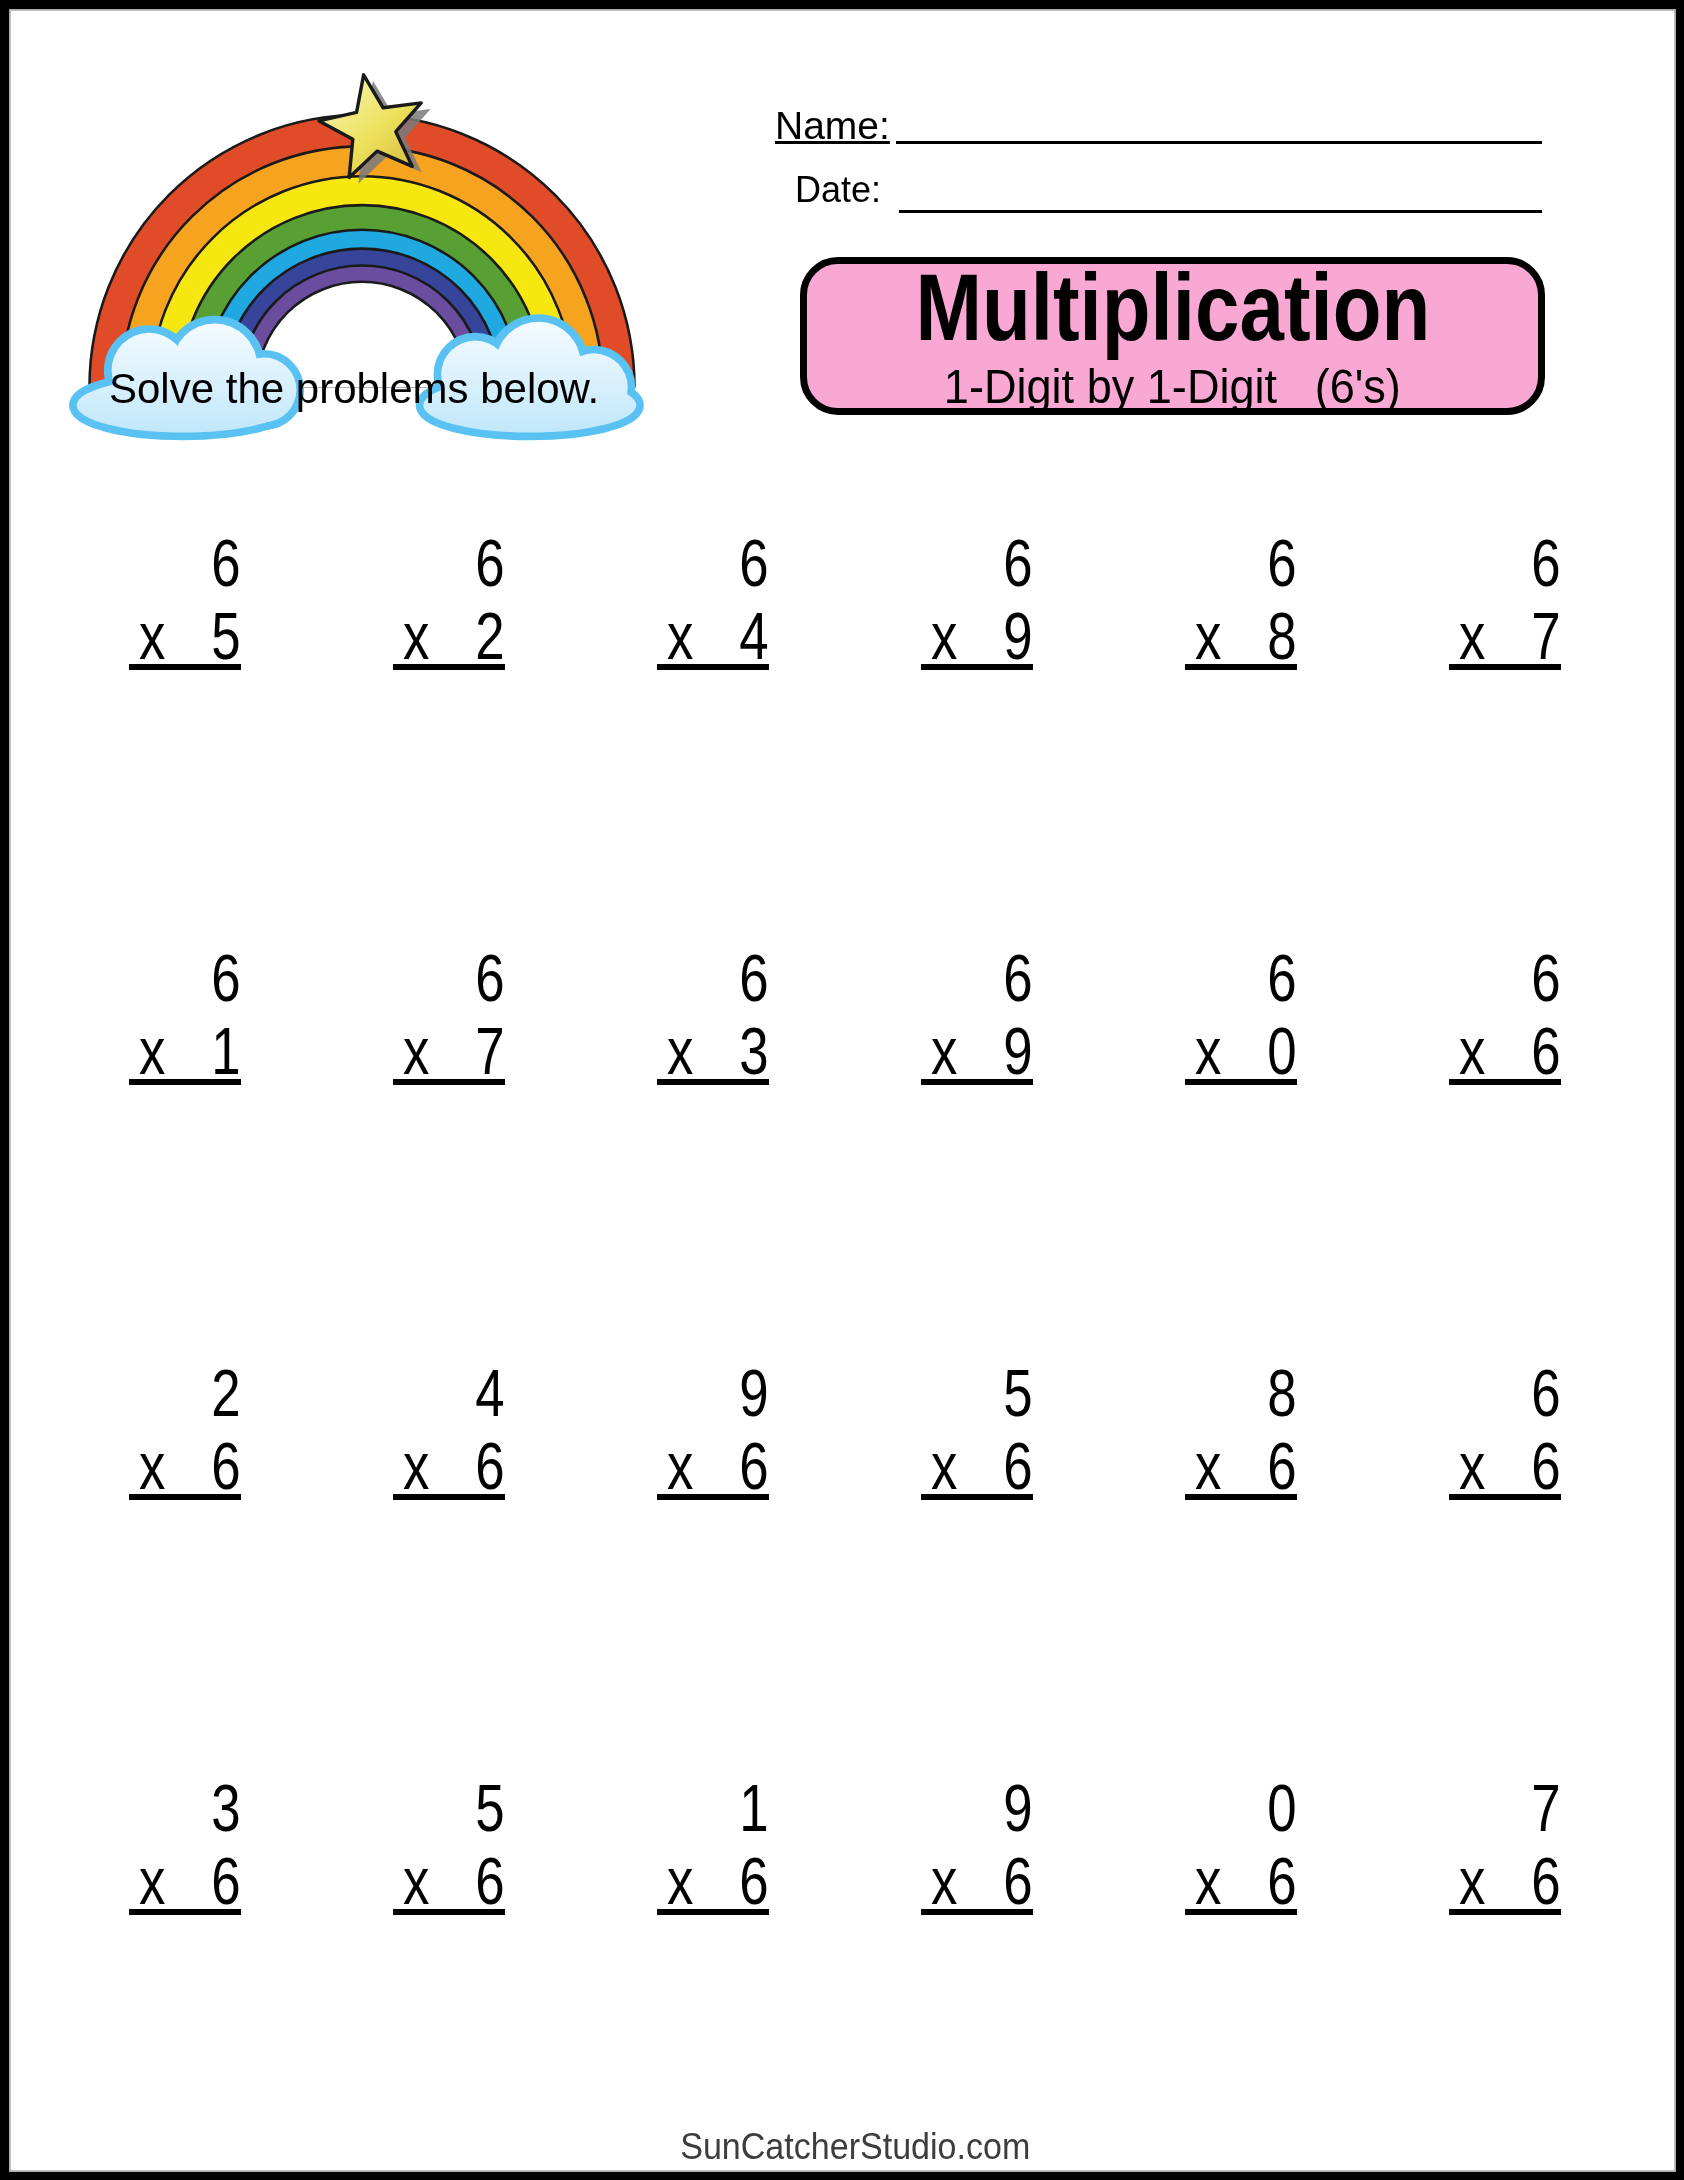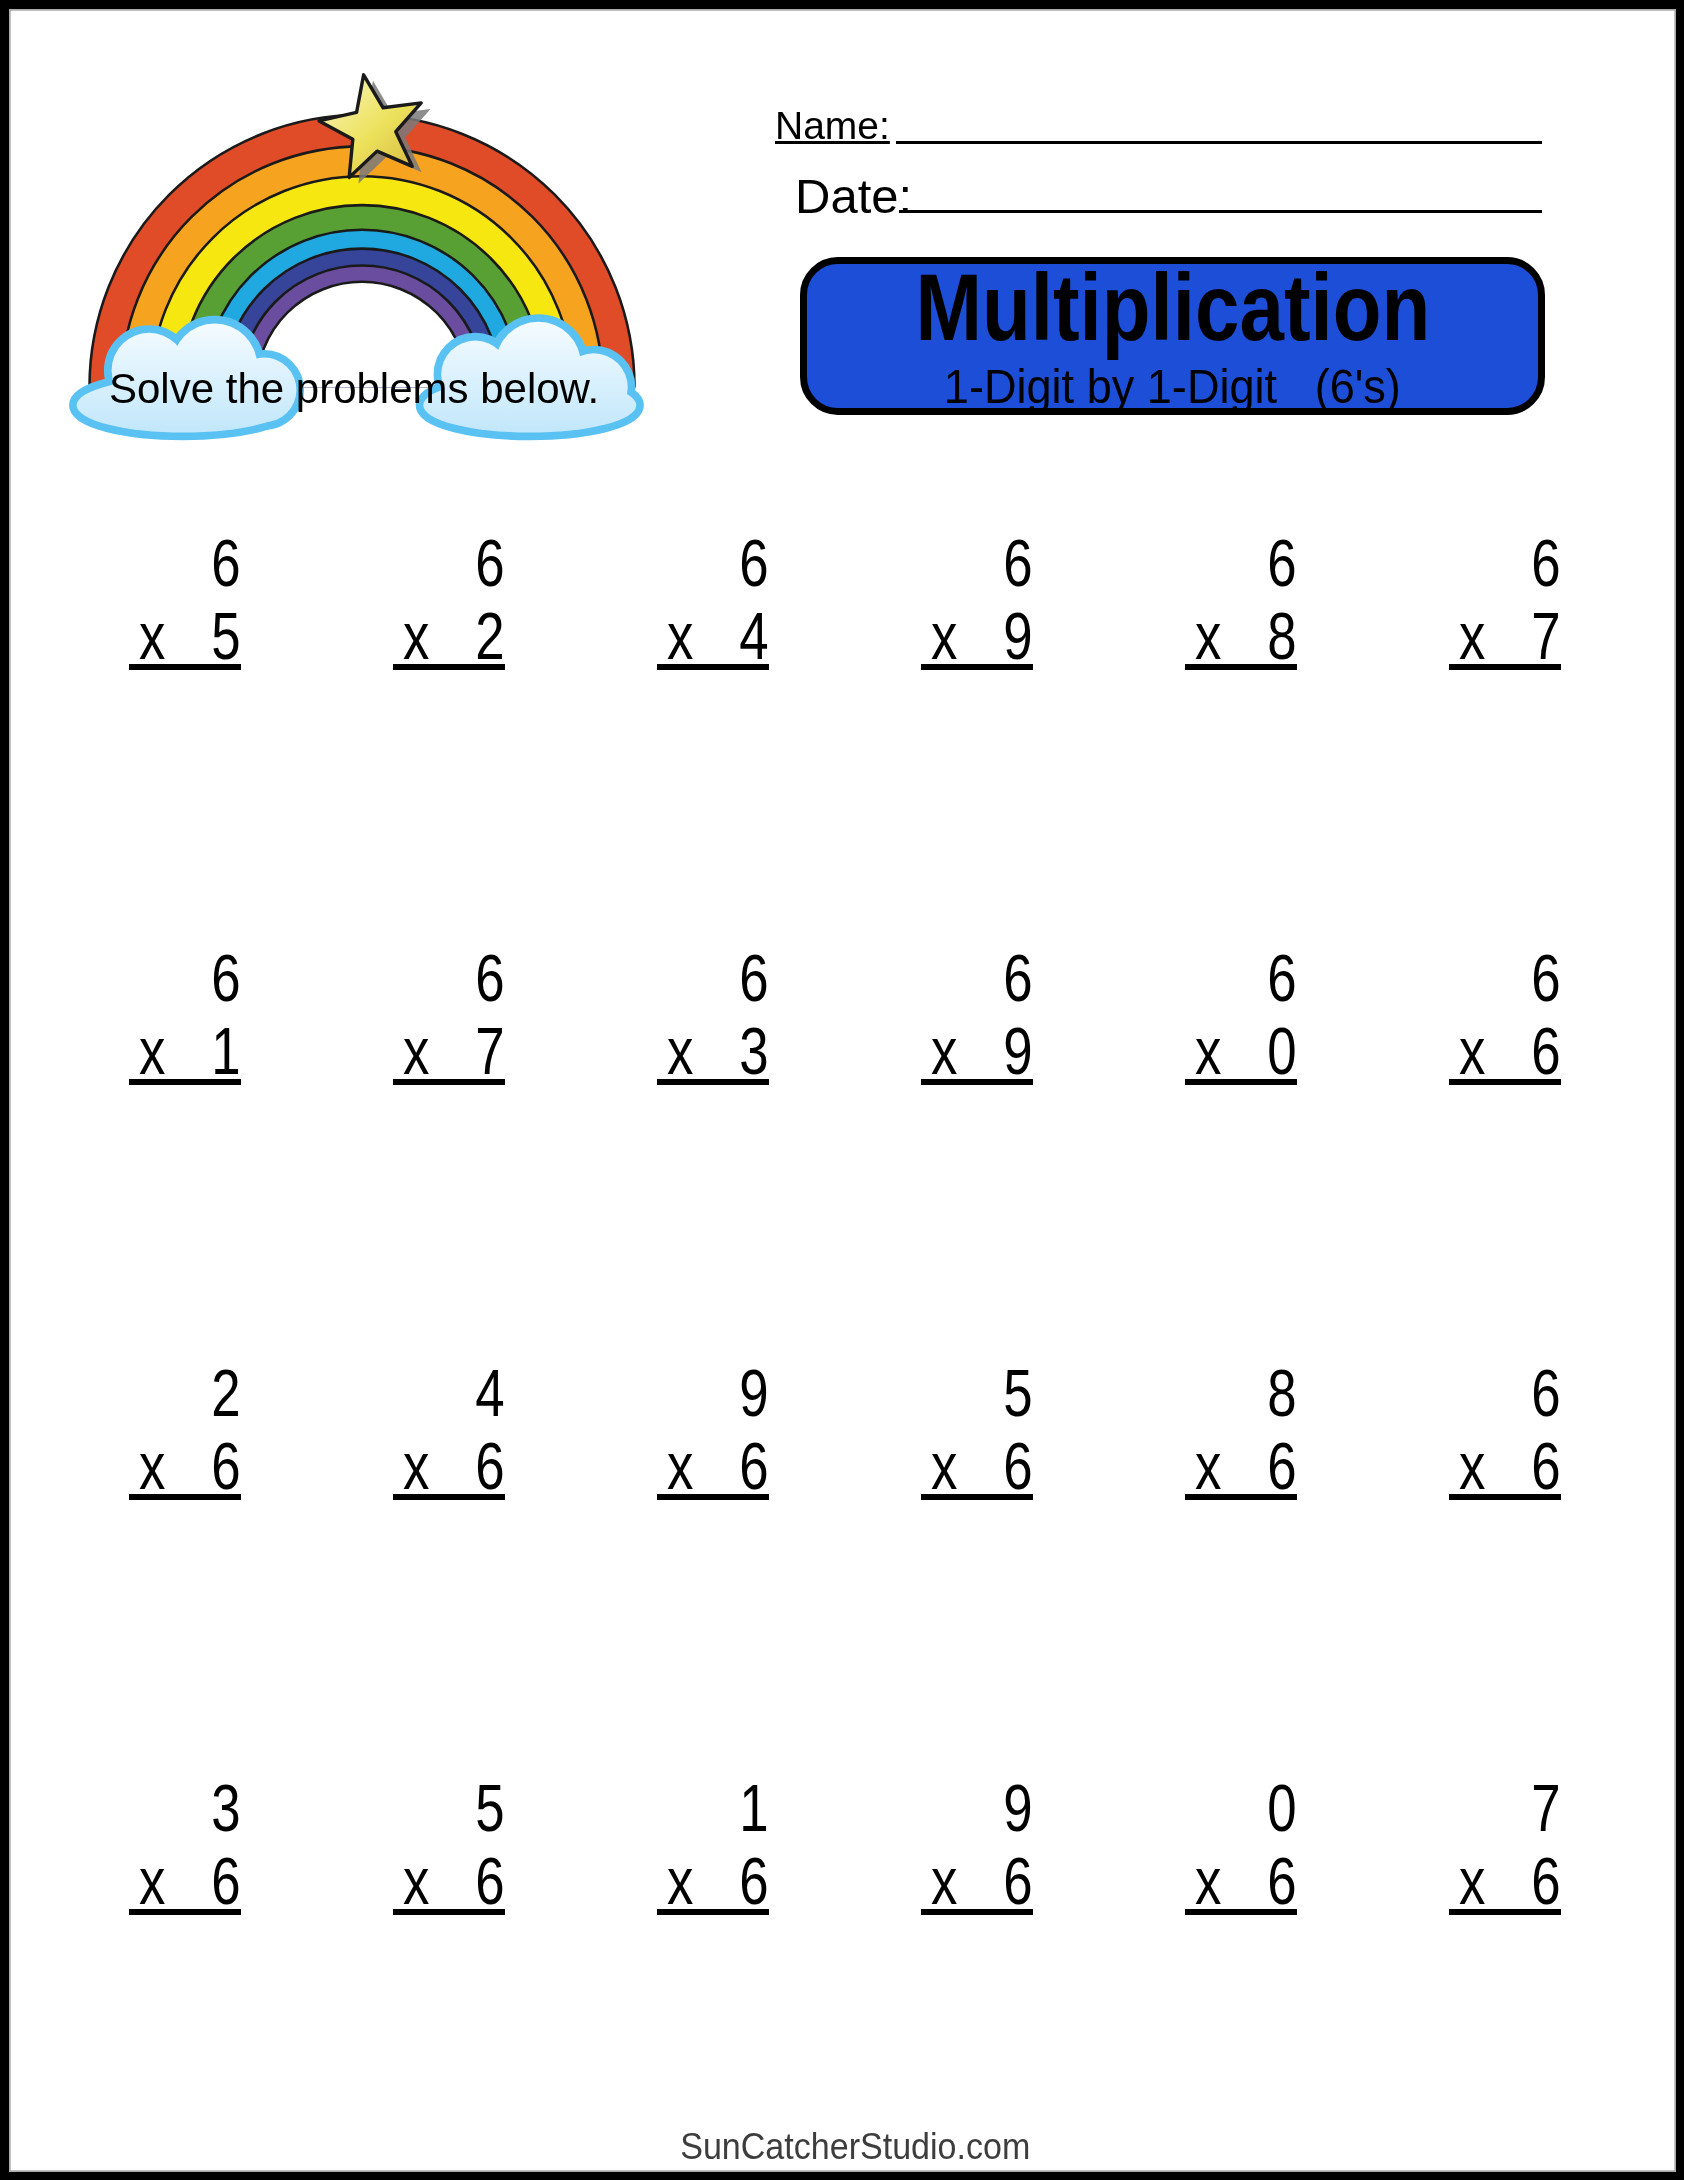--- a/index.html
+++ b/index.html
@@ -11,21 +11,21 @@
     position:absolute; inset:0; box-sizing:border-box;
     border:9.4px solid #000; box-shadow: inset 0 0 0 1.7px #ababab;
     pointer-events:none; z-index:50;
   }
   .rainbow-svg { position:absolute; left:68px; top:68px; }
   .instruction {
     position:absolute; left:109px; top:368px;
     font-size:42px; line-height:1; letter-spacing:0;
   }
   .name-label { position:absolute; left:775px; top:106px; font-size:39px; line-height:1;text-decoration:underline; }
-  .date-label { position:absolute; left:795px; top:172px; font-size:49px; line-height:1; }
+  .date-label { position:absolute; left:795px; top:172px; font-size:36px; line-height:1; }
   .write-line { position:absolute; height:3.4px; background:#000; }
   .name-line { left:896px; top:141px; width:646px; }
   .date-line { left:899px; top:210px; width:643px; }
 
   .title-box {
     position:absolute; left:800px; top:257px; width:745px; height:158px;
     box-sizing:border-box; border:7.7px solid #000; border-radius:38px;
     background:#5fc9ec; display:flex; flex-direction:column;
     align-items:center; justify-content:center;
   }
@@ -131,21 +131,21 @@
 </svg>
 
 <div class="instruction">Solve the problems below.</div>
 
 <div class="name-label">Name:</div>
 <div class="write-line name-line"></div>
 
 <div class="date-label">Date:</div>
 <div class="write-line date-line"></div>
 
-<div class="title-box" style="background: #1d4ed8;">
+<div class="title-box" style="background: #f9a8d4;">
   <div class="title">Multiplication</div>
   <div class="subtitle">1-Digit by 1-Digit   (6's)</div>
 </div>
 
 <div class="problems">
     <div class="problem">
     <div class="top-num">
       <span class="narrow">6</span>
     </div>
     <div class="bottom">

